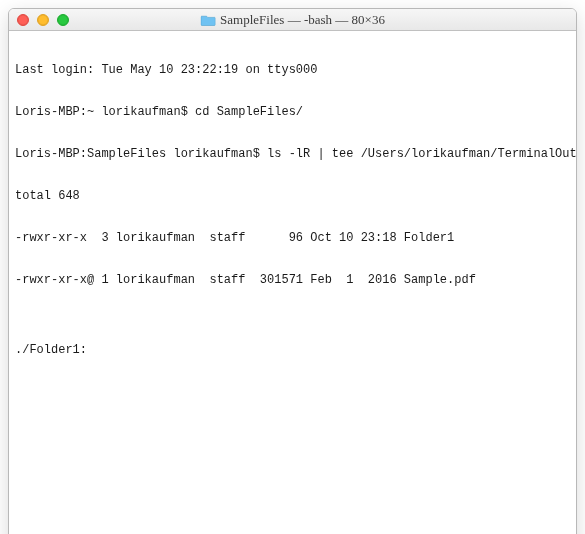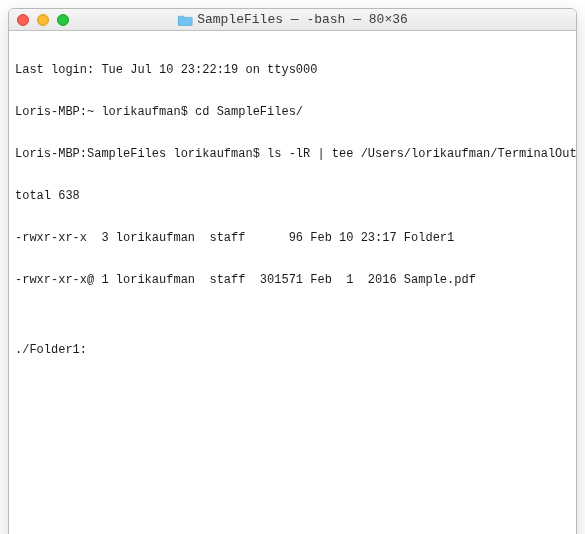--- a/index.html
+++ b/index.html
@@ -43,21 +43,21 @@
     .close { background: #ff5f57; border: 0.5px solid #e14942; }
     .min { background: #ffbd2e; border: 0.5px solid #e1a326; }
     .max { background: #28c940; border: 0.5px solid #1dac2f; }
     .title-center {
       position: absolute;
       left: 50%;
       transform: translateX(-50%);
       display: flex;
       align-items: center;
       gap: 5px;
-      font-family: Liberation Mono, monospace;
+      font-family: Liberation Serif, serif;
       font-size: 13px;
       color: #3b3b3b;
     }
     .folder-icon svg { display: block; }
     .content {
       padding: 4px 6px 6px 6px;
       font-size: 12px;
       line-height: 14px;
       color: #1a1a1a;
       white-space: pre;
@@ -78,25 +78,25 @@
     <div class="title-center">
       <span class="folder-icon">
         <svg width="15" height="12" viewBox="0 0 15 12">
           <path d="M1 2.2h5l1 1.2h7c.4 0 .7.3.7.7v6.5c0 .5-.4.9-.9.9H1.2c-.5 0-.9-.4-.9-.9V3c0-.5.4-.8.7-.8z" fill="#6fc2f2" stroke="#3a97c9" stroke-width="0.5"></path>
         </svg>
       </span>
       <span>SampleFiles — -bash — 80×36</span>
     </div>
   </div>
   <div class="content">
-    <span class="line">Last login: Tue Jul 10 23:22:19 on ttys000</span>
+    <span class="line">Last login: Tue May 10 23:22:19 on ttys000</span>
     <span class="line">Loris-MBP:~ lorikaufman$ cd SampleFiles/</span>
     <span class="line">Loris-MBP:SampleFiles lorikaufman$ ls -lR | tee /Users/lorikaufman/TerminalOutpu</span>
-    <span class="line">total 638</span>
-    <span class="line">-rwxr-xr-x  3 lorikaufman  staff      96 Feb 10 23:17 Folder1</span>
+    <span class="line">total 648</span>
+    <span class="line">-rwxr-xr-x  3 lorikaufman  staff      96 Oct 10 23:18 Folder1</span>
     <span class="line">-rwxr-xr-x@ 1 lorikaufman  staff  301571 Feb  1  2016 Sample.pdf</span>
     <span class="line"></span>
     <span class="line">./Folder1:</span>
     
     
     <span class="line"></span>
     
     
     
     

